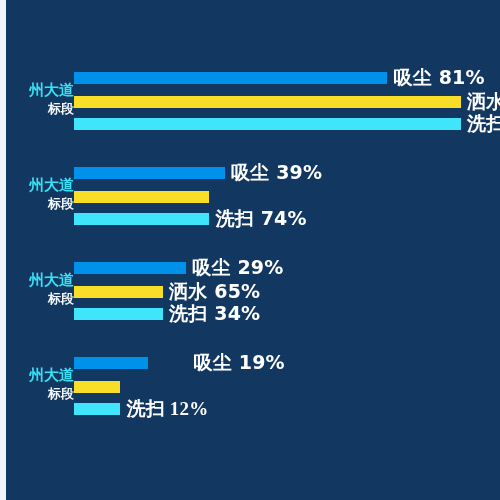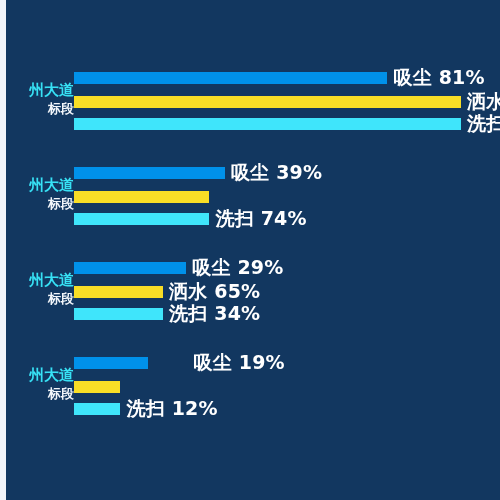--- a/index.html
+++ b/index.html
@@ -191,19 +191,19 @@
           <div class="rows">
             <div class="row r0">
               <div class="bar s0" title="吸尘 19%" style="width: 73.53px; background: rgb(0, 145, 234);"></div>
               <div class="bar-label" style="left: 79.53px; margin-left: 40px;">吸尘 19%</div>
             </div>
             <div class="row r1">
               <div class="bar s1" title="洒水 12%" style="width: 46.44px; background: rgb(248, 222, 38);"></div>
             </div>
             <div class="row r2">
               <div class="bar s2" title="洗扫 12%" style="width: 46.44px; background: rgb(63, 229, 251);"></div>
-              <div class="bar-label" style="left: 52.44px;">洗扫 12%</div>
+              <div class="bar-label" style="left: 52.44px; font-family: Liberation Serif, serif;">洗扫 12%</div>
             </div>
           </div>
         </div>
       </div>
   </div>
 </div>
 
 </body></html>

